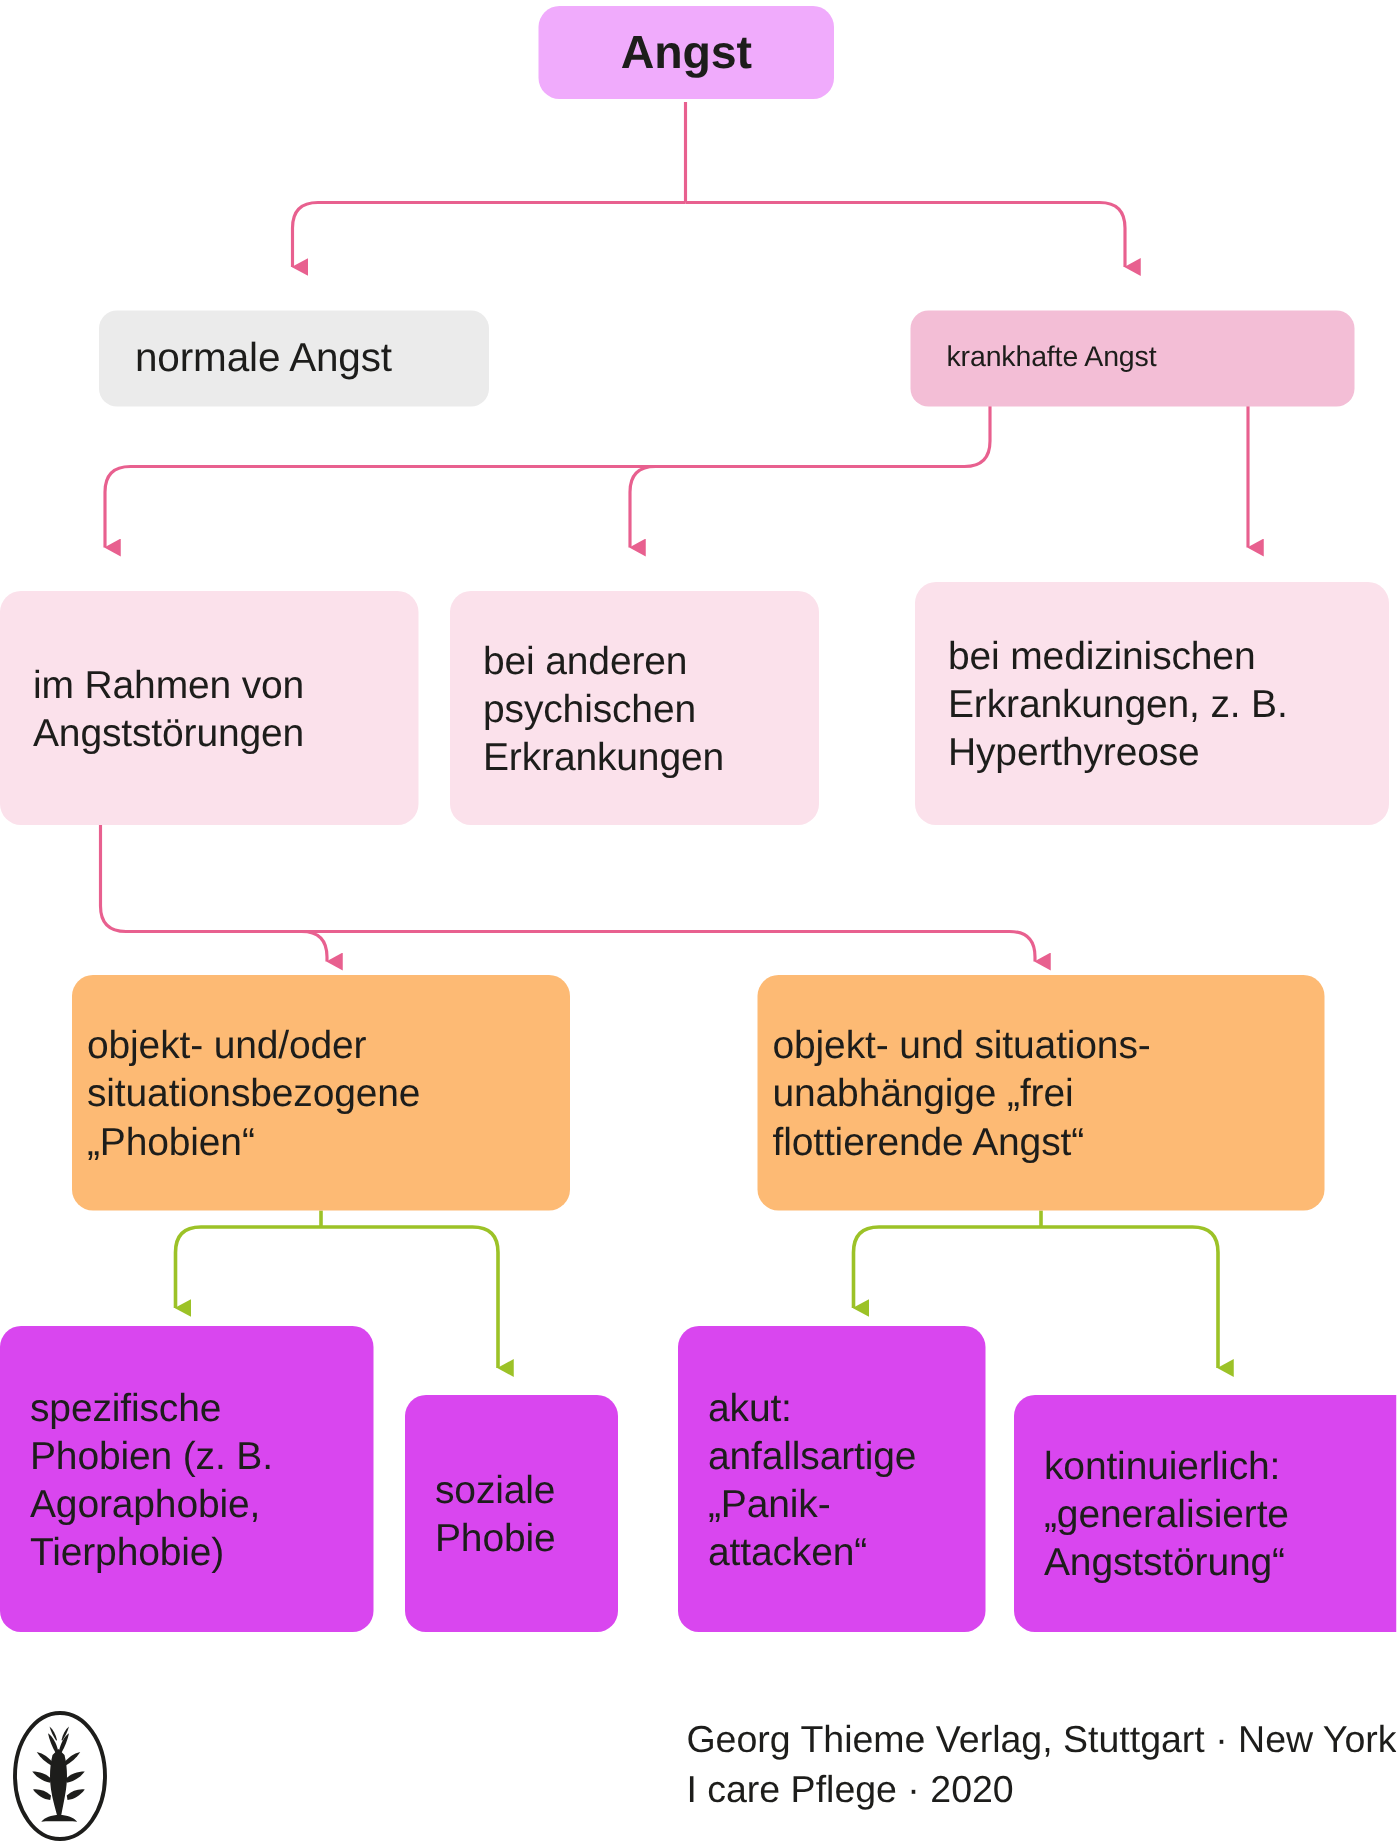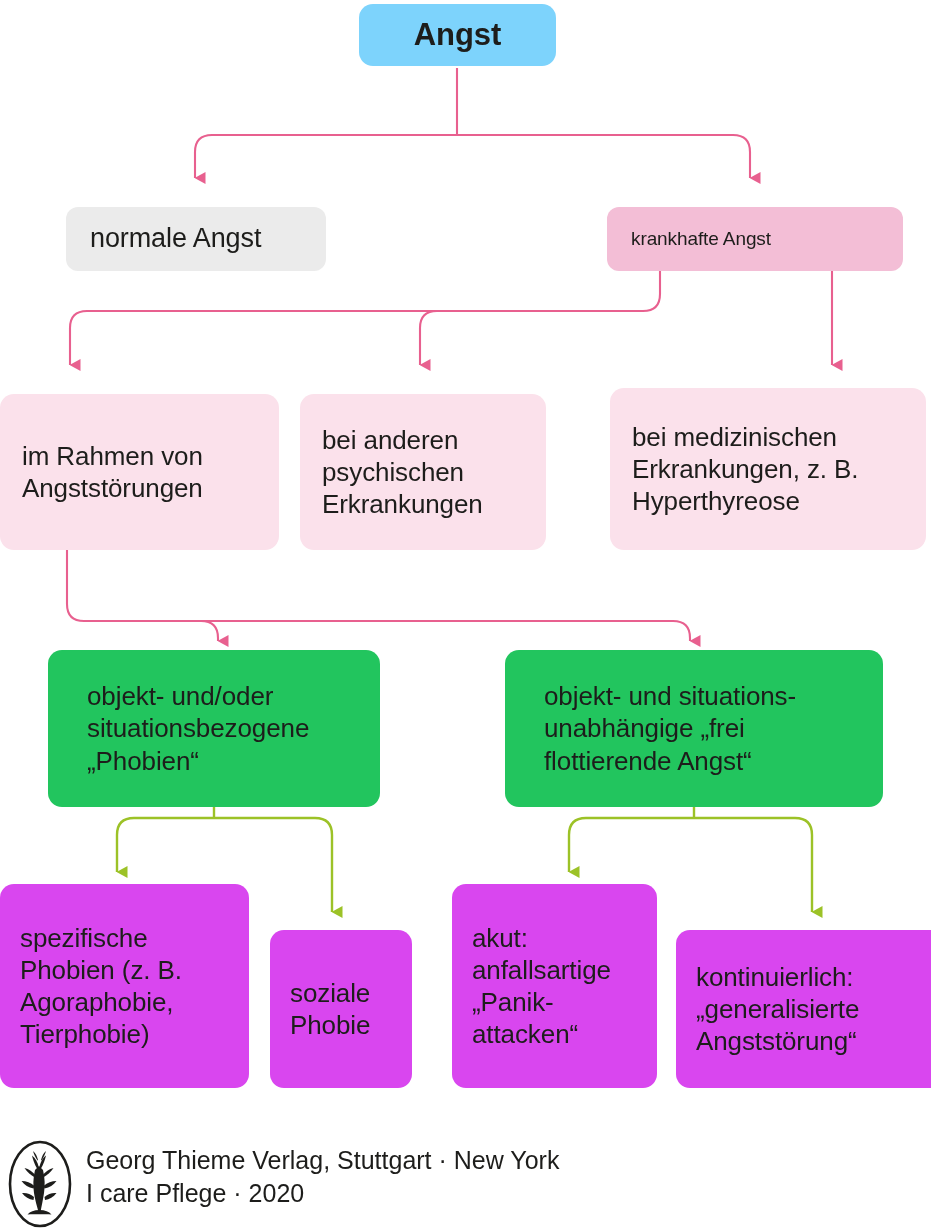--- a/index.html
+++ b/index.html
@@ -29,21 +29,21 @@
     box-sizing: border-box;
     display: flex;
     align-items: center;
     border-radius: 12px;
     color: #1d1d1b;
     line-height: 1.24;
     white-space: pre-line;
     letter-spacing: -0.1px;
   }
   .node-root {
-    background: #7dd3fc;
+    background: #f0abfc;
     justify-content: center;
     text-align: center;
     font-weight: bold;
     font-size: 31px;
     border-radius: 14px;
   }
   .node-neutral {
     background: #ebebeb;
     font-size: 27px;
     padding-left: 24px;
@@ -53,40 +53,41 @@
     font-size: 19px;
     padding-left: 24px;
   }
   .node-pink-light {
     background: #fbe1eb;
     font-size: 26px;
     padding-left: 22px;
     border-radius: 14px;
   }
   .node-green-dark {
-    background: #22c55e;
+    background: #fdba74;
     font-size: 26px;
-    padding-left: 39px;
+    padding-left: 10px;
     border-radius: 14px;
   }
   .node-green-light {
     background: #d946ef;
     font-size: 26px;
     padding-left: 20px;
     border-radius: 14px;
   }
   
   #footer {
     position: absolute;
     left: 0;
     top: 1138px;
     width: 931px;
     height: 94px;
     display: flex;
     align-items: flex-start;
+    justify-content: space-between;
   }
   #thieme-logo {
     margin-left: 8px;
     margin-top: 2px;
     flex: 0 0 auto;
   }
   #footer-text {
     margin-left: 14px;
     margin-top: 6px;
     font-size: 25px;

